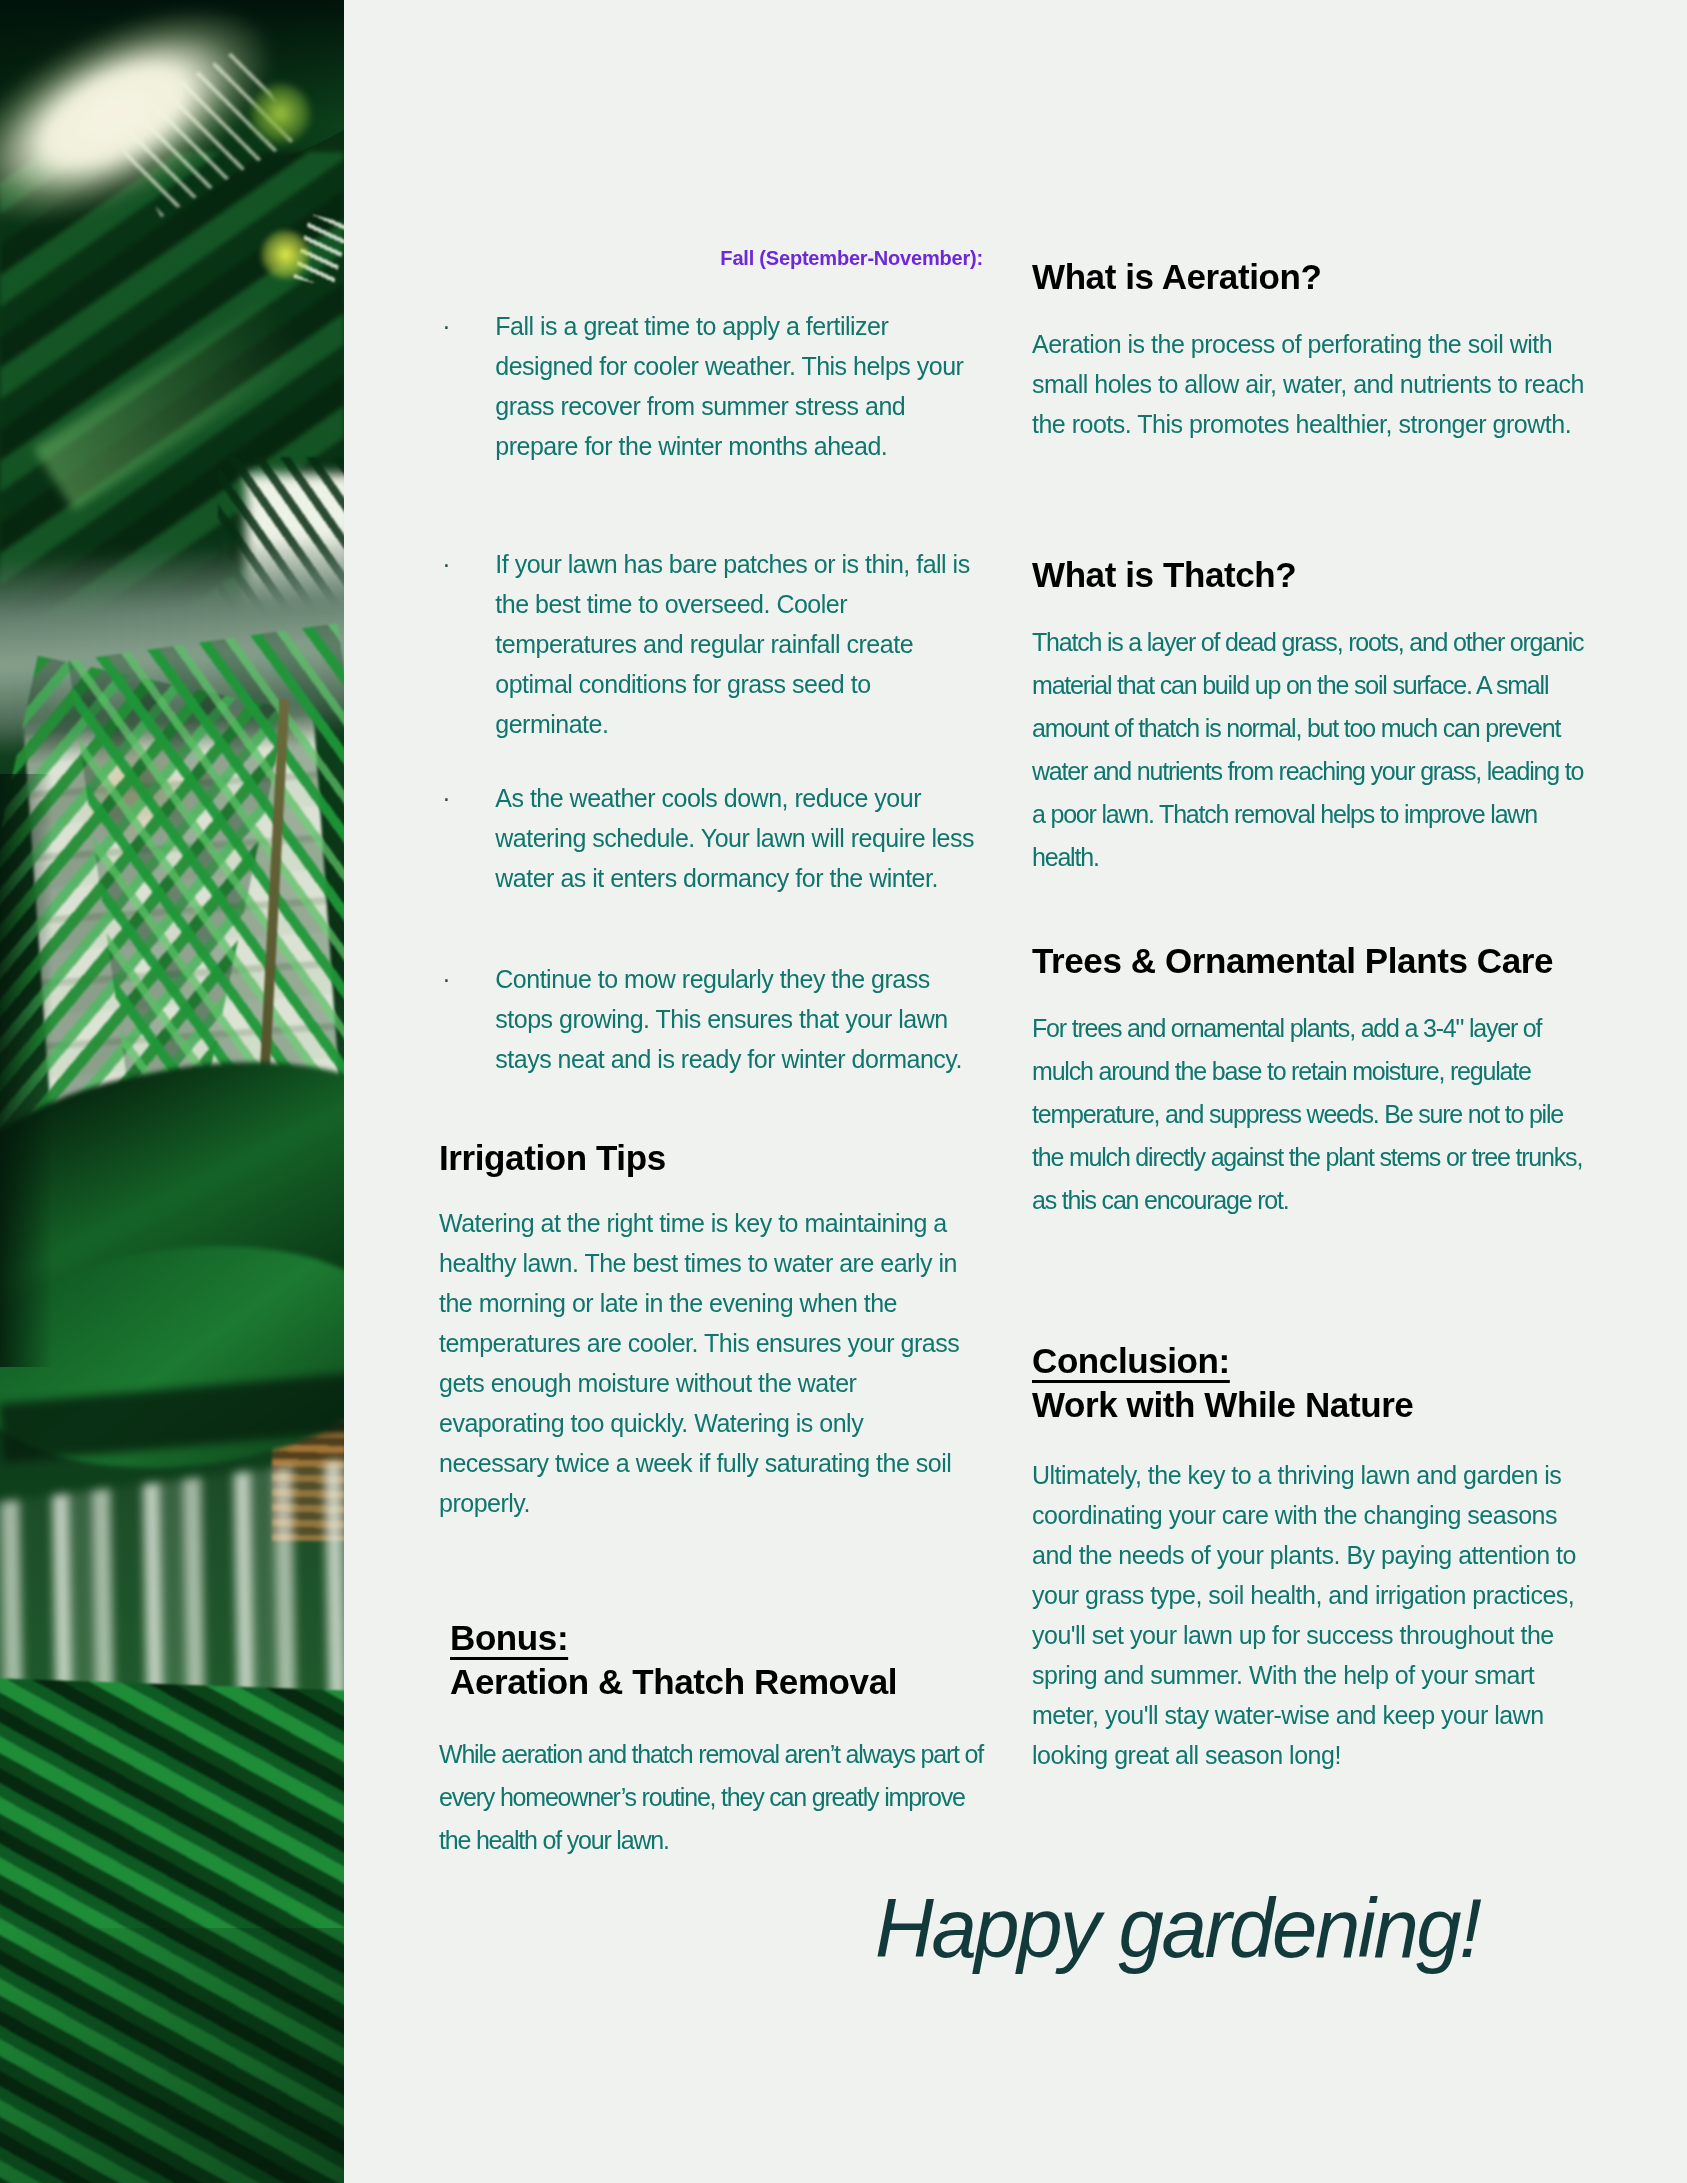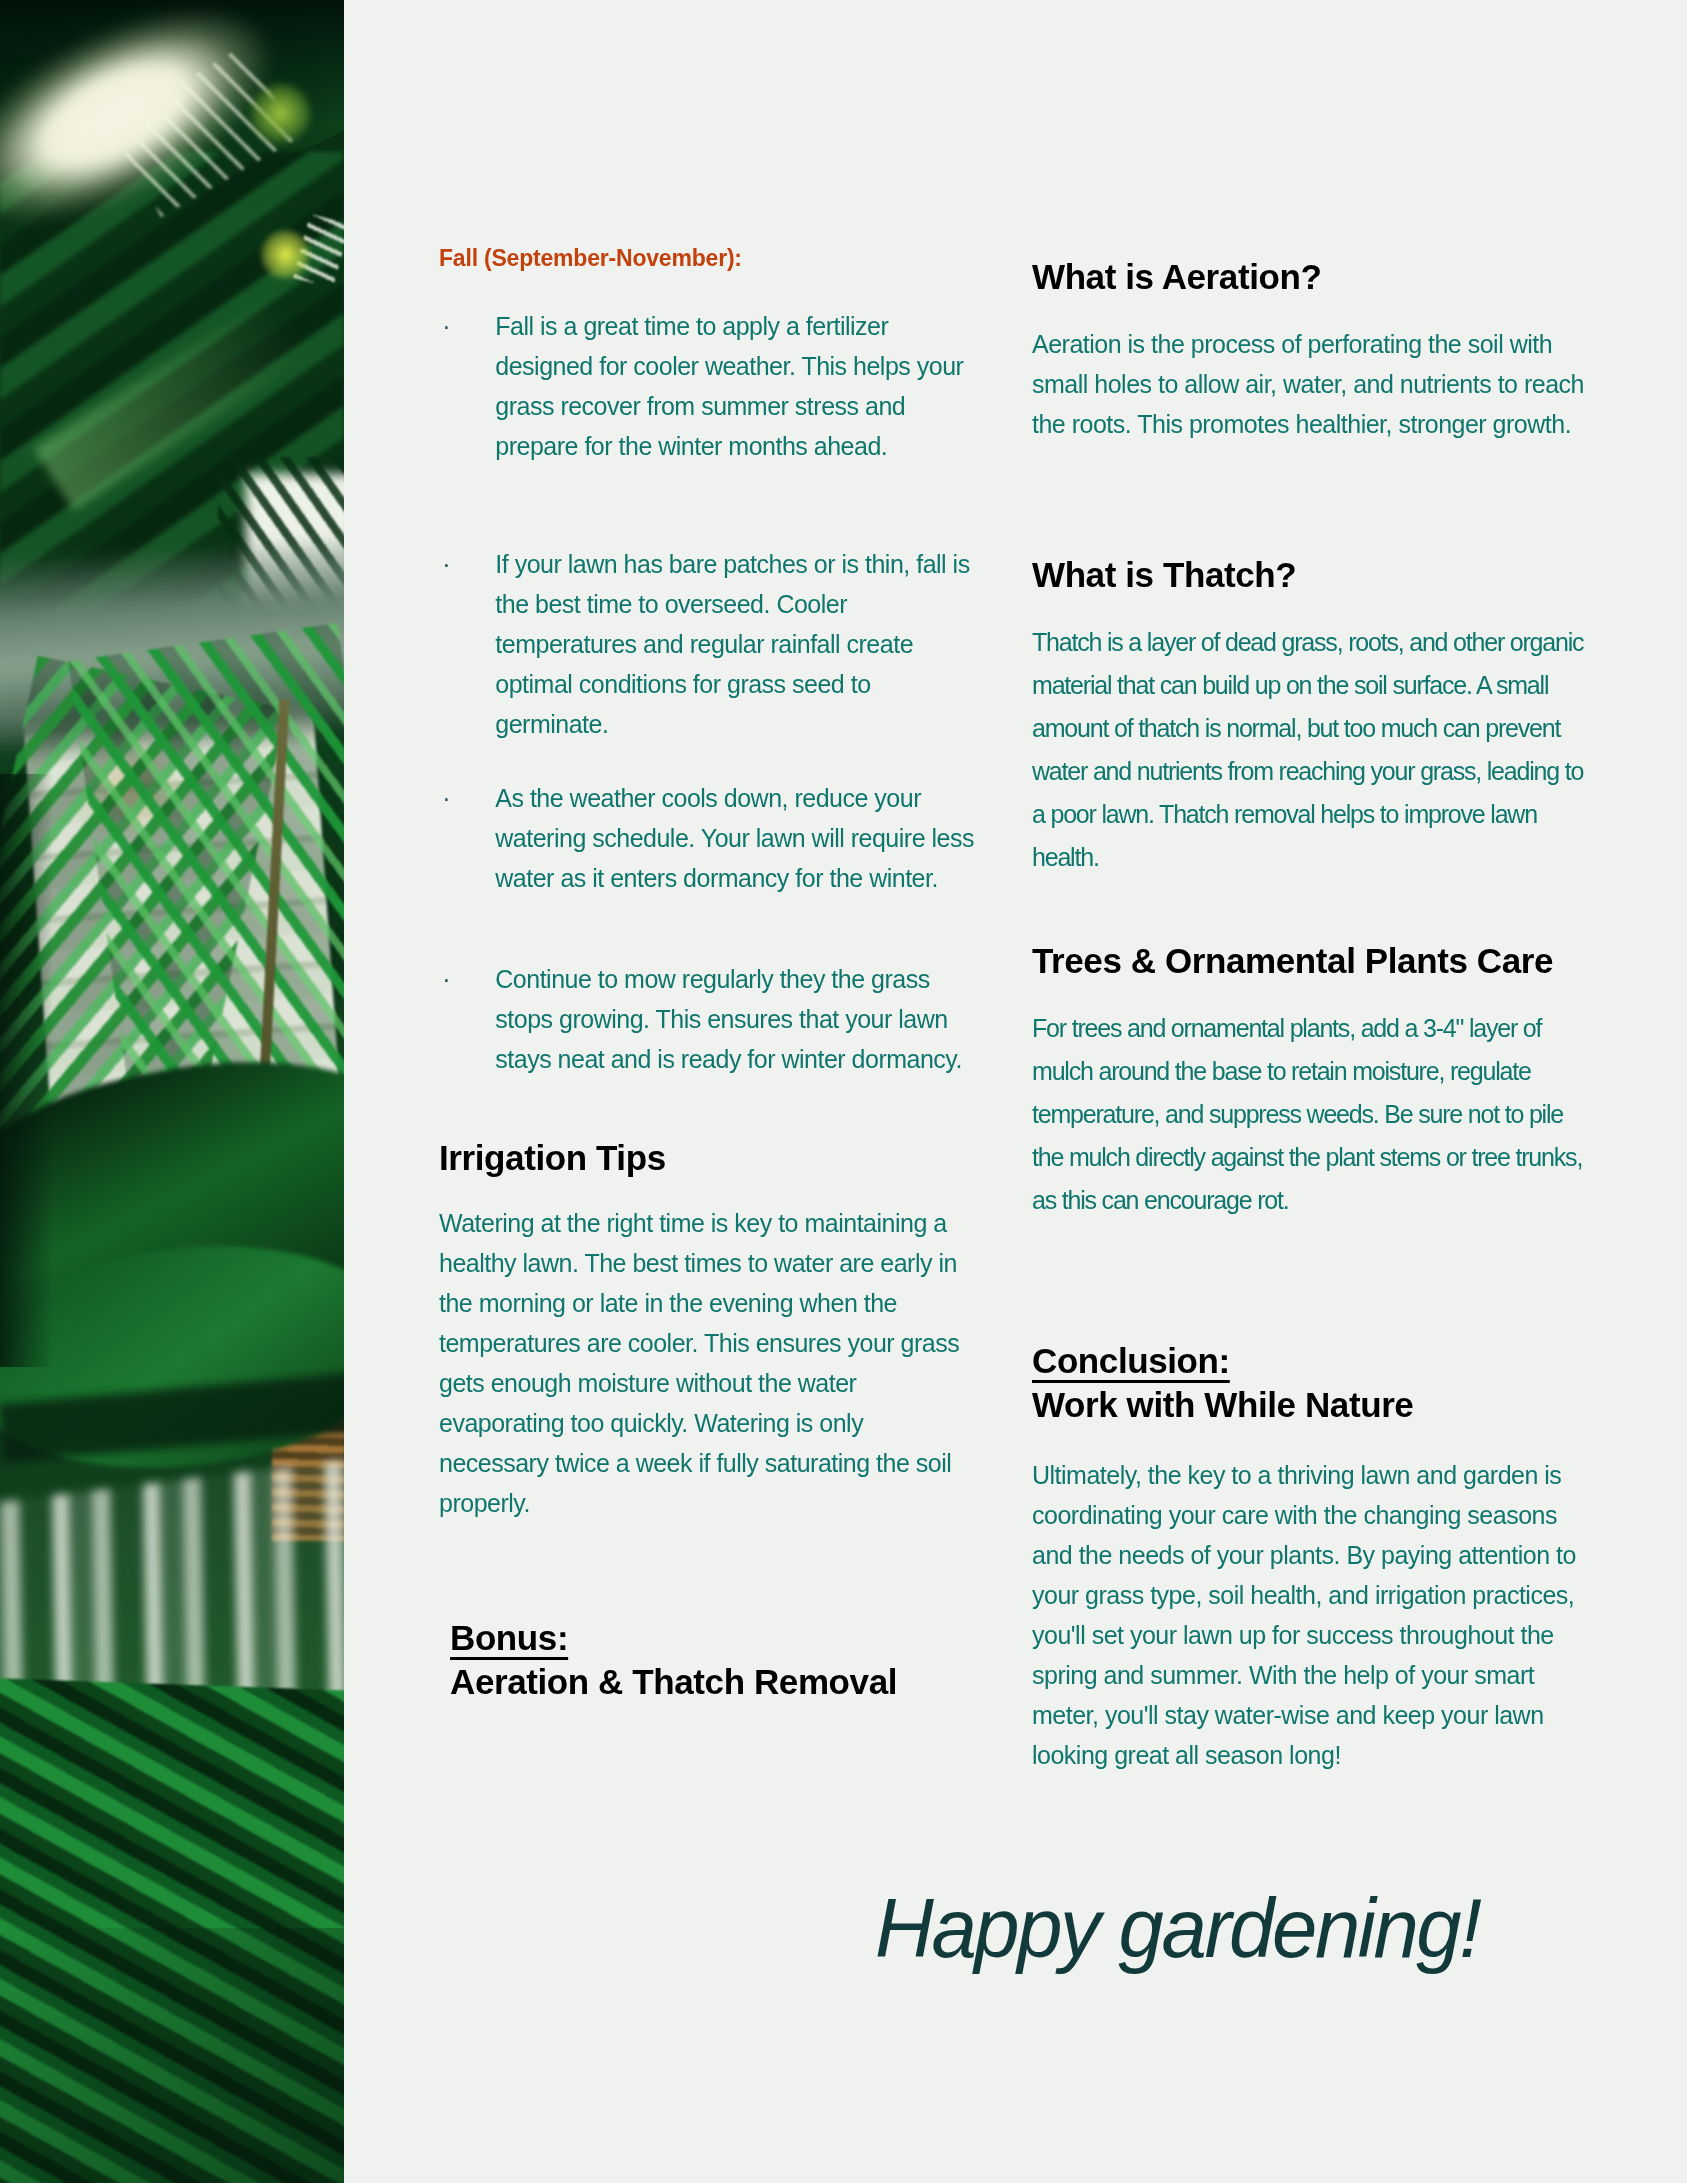--- a/index.html
+++ b/index.html
@@ -59,21 +59,21 @@
            background:repeating-linear-gradient(2deg,rgba(205,130,60,.9) 0 7.4px,rgba(110,65,30,.85) 7.4px 15px);}
   .ly-bfrond{left:-49px;top:1685px;width:470px;height:544px;transform:rotate(2deg);filter:blur(1.2px);z-index:6;
            background:repeating-linear-gradient(27deg,#0b4419 0 13px,#1f8c38 13px 28px,#0d5a23 28px 40px,#06280f 40px 53px);}
   .ly-bdark{left:0;top:1928px;width:344px;height:255px;z-index:8;
            background:linear-gradient(to bottom right,rgba(0,0,0,0),rgba(2,20,8,.55));}
   .ly-ledge{left:0;top:774px;width:53px;height:593px;z-index:7;
            background:linear-gradient(to right,rgba(3,22,10,.8),transparent);}
 
   
   .season-h{position:absolute;left:439px;top:241px;width:544px;
-            font-weight:700;font-size:23px;line-height:35px;color:#c2410c;letter-spacing:-0.2px;}
+            font-weight:700;font-size:20px;line-height:35px;color:#6d28d9;letter-spacing:-0.2px;text-align:right;}
   .bullet{position:absolute;left:439px;width:537px;display:flex;}
   .bullet .dot{width:53px;padding-left:3.3px;font-size:25px;line-height:40px;color:#2a4a52;}
   .btxt,.para{font-weight:400;font-size:25px;line-height:40px;color:#0f766e;letter-spacing:-0.5px;}
   .btxt{flex:1;}
   .h1{position:absolute;font-weight:700;font-size:35px;line-height:44px;color:#000000;letter-spacing:-0.4px;white-space:nowrap;margin-top:11px;}
   .h1 .ul, .ul{text-decoration:underline;text-decoration-thickness:2.5px;text-underline-offset:7.4px;}
   .para{position:absolute;}
   .cond{letter-spacing:-1.2px;line-height:43px;}
   .script{position:absolute;left:875px;top:1880px;width:750px;
           font-style:italic;font-weight:400;font-size:84px;line-height:1.15;
@@ -133,20 +133,21 @@
     <span class="btxt">Continue to mow regularly they the grass stops growing. This ensures that your lawn stays neat and is ready for winter dormancy.</span>
   </div>
 
   <div class="h1" style="left:439px;top:1125px;text-align:right;">Irrigation Tips</div>
   <div class="para" style="left:439px;top:1203px;width:534px;">Watering at the right time is key to maintaining a healthy lawn. The best times to water are early in the morning or late in the evening when the temperatures are cooler. This ensures your grass gets enough moisture without the water evaporating too quickly. Watering is only necessary twice a week if fully saturating the soil properly.</div>
 
   <div class="h1" style="left:450px;top:1605px;">
     <span class="ul">Bonus:</span><br>
     <span>Aeration &amp; Thatch Removal</span>
   </div>
+  <div class="para cond" style="left:439px;top:1733px;width:550px;">While aeration and thatch removal aren’t always part of every homeowner’s routine, they can greatly improve the health of your lawn.</div>
 
   <div class="h1" style="left:1032px;top:244px;">What is Aeration?</div>
   <div class="para" style="left:1032px;top:324px;width:554px;">Aeration is the process of perforating the soil with small holes to allow air, water, and nutrients to reach the roots. This promotes healthier, stronger growth.</div>
 
   <div class="h1" style="left:1032px;top:542px;">What is Thatch?</div>
   <div class="para cond" style="left:1032px;top:621px;width:554px;">Thatch is a layer of dead grass, roots, and other organic material that can build up on the soil surface. A small amount of thatch is normal, but too much can prevent water and nutrients from reaching your grass, leading to a poor lawn. Thatch removal helps to improve lawn health.</div>
 
   <div class="h1" style="left:1032px;top:928px;">Trees &amp; Ornamental Plants Care</div>
   <div class="para cond" style="left:1032px;top:1007px;width:554px;">For trees and ornamental plants, add a 3-4" layer of mulch around the base to retain moisture, regulate temperature, and suppress weeds. Be sure not to pile the mulch directly against the plant stems or tree trunks, as this can encourage rot.</div>
 

